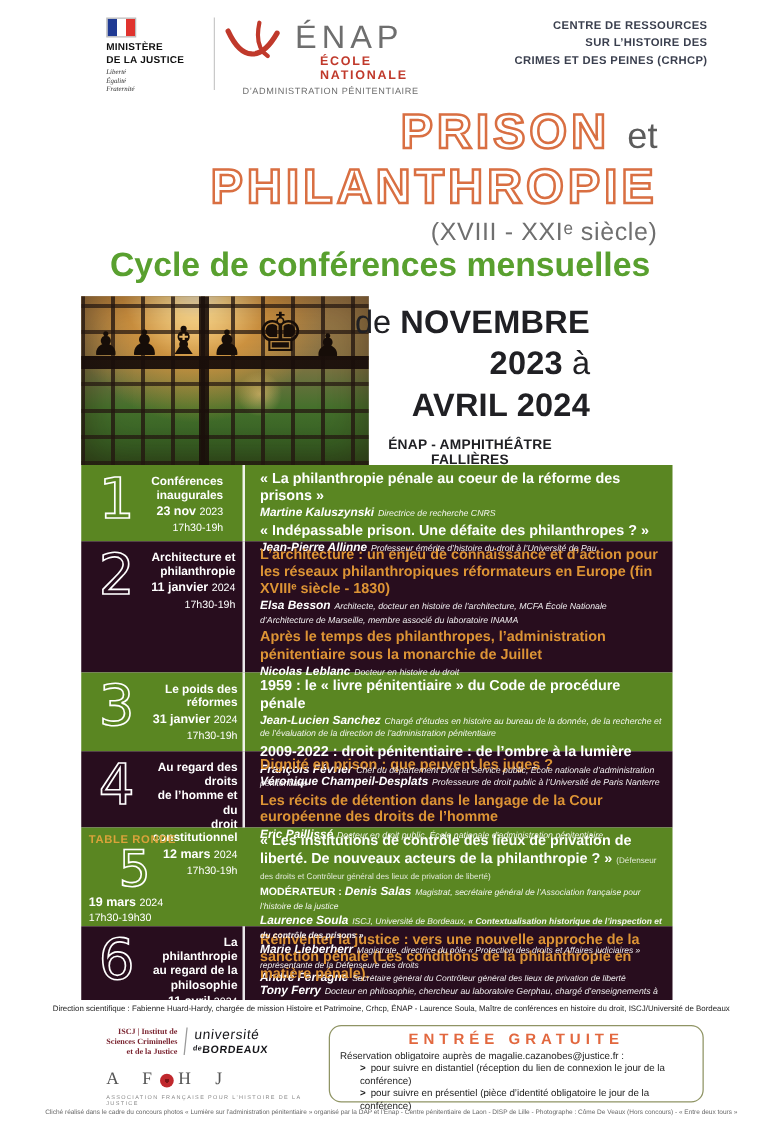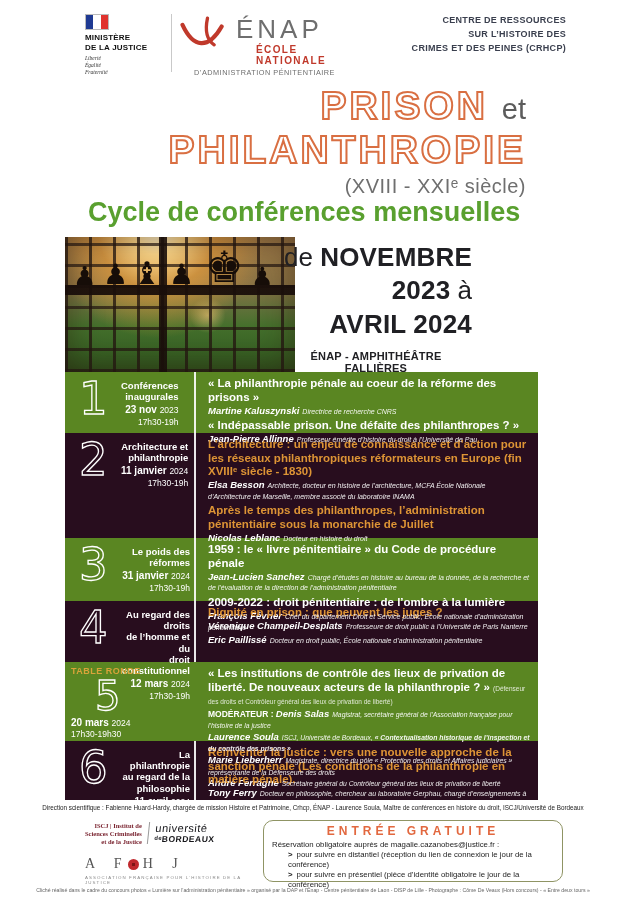--- a/index.html
+++ b/index.html
@@ -232,30 +232,31 @@
           <div class="s-date"><b>12 mars</b> <span class="yr">2024</span></div>
           <div class="s-time">17h30-19h</div>
         </div>
       </div>
       <div class="s-body">
         <div class="item">
           <div class="it-title">Dignité en prison : que peuvent les juges ?</div>
           <div class="it-sp"><span class="it-name">Véronique Champeil-Desplats</span><span class="it-creds">Professeure de droit public à l’Université de Paris Nanterre</span></div>
         </div>
         <div class="item">
+          <div class="it-title">Les récits de détention dans le langage de la Cour européenne des droits de l’homme</div>
           <div class="it-sp"><span class="it-name">Eric Paillissé</span><span class="it-creds">Docteur en droit public, École nationale d’administration pénitentiaire</span></div>
         </div>
       </div>
     </section>
 
     <section class="session green s5 h5">
       <div class="s-left">
         <div class="s-tag">TABLE RONDE</div>
         <div class="s-num">5</div>
-        <div class="s-date"><b>20 mars</b> <span class="yr">2024</span></div>
+        <div class="s-date"><b>19 mars</b> <span class="yr">2024</span></div>
         <div class="s-time">17h30-19h30</div>
       </div>
       <div class="s-body">
         <div class="it-title"><span>« Les institutions de contrôle des lieux de privation de liberté. De nouveaux acteurs de la philanthropie ? »</span> <span class="t-note">(Défenseur des droits et Contrôleur général des lieux de privation de liberté)</span></div>
         <div class="rline"><b class="mod">MODÉRATEUR : </b><span class="it-name">Denis Salas</span><span class="it-creds">Magistrat, secrétaire général de l’Association française pour l’histoire de la justice</span></div>
         <div class="rline"><span class="it-name">Laurence Soula</span><span class="it-creds"><span>ISCJ, Université de Bordeaux, </span><b>« Contextualisation historique de l’inspection et du contrôle des prisons »</b></span></div>
         <div class="rline"><span class="it-name">Marie Lieberherr</span><span class="it-creds">Magistrate, directrice du pôle « Protection des droits et Affaires judiciaires » représentante de la Défenseure des droits</span></div>
         <div class="rline"><span class="it-name">André Ferragne</span><span class="it-creds">Secrétaire général du Contrôleur général des lieux de privation de liberté</span></div>
       </div>
     </section>

